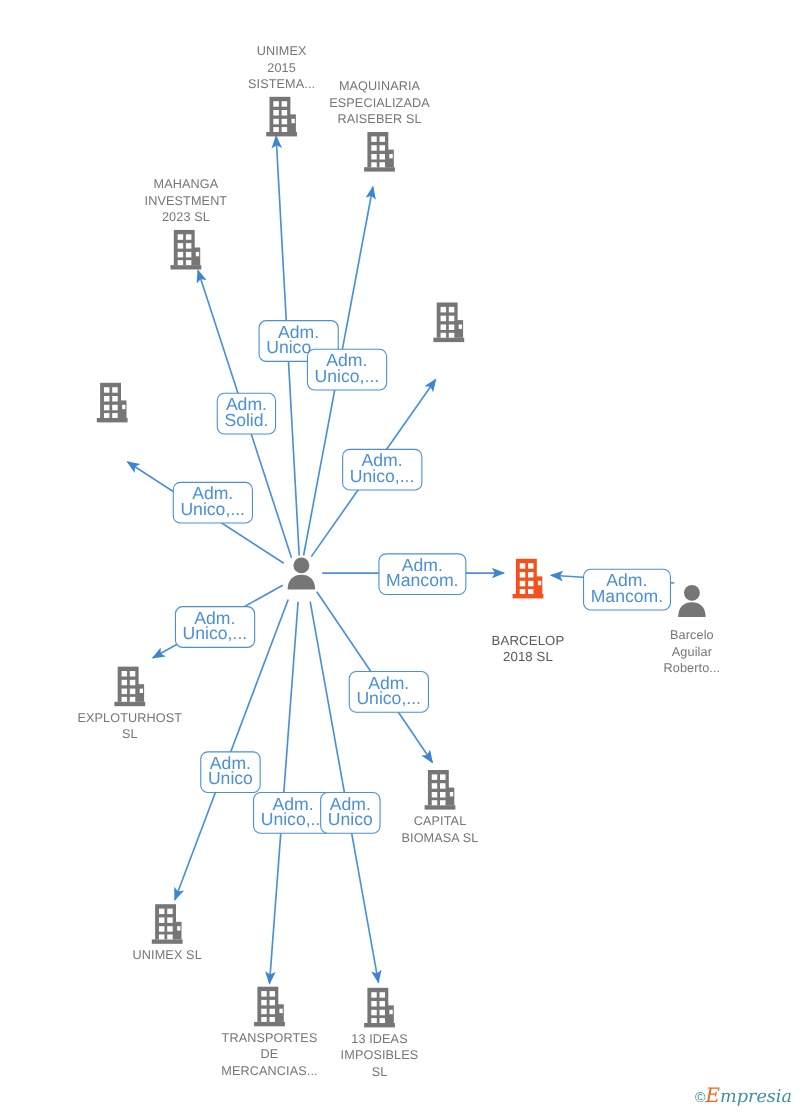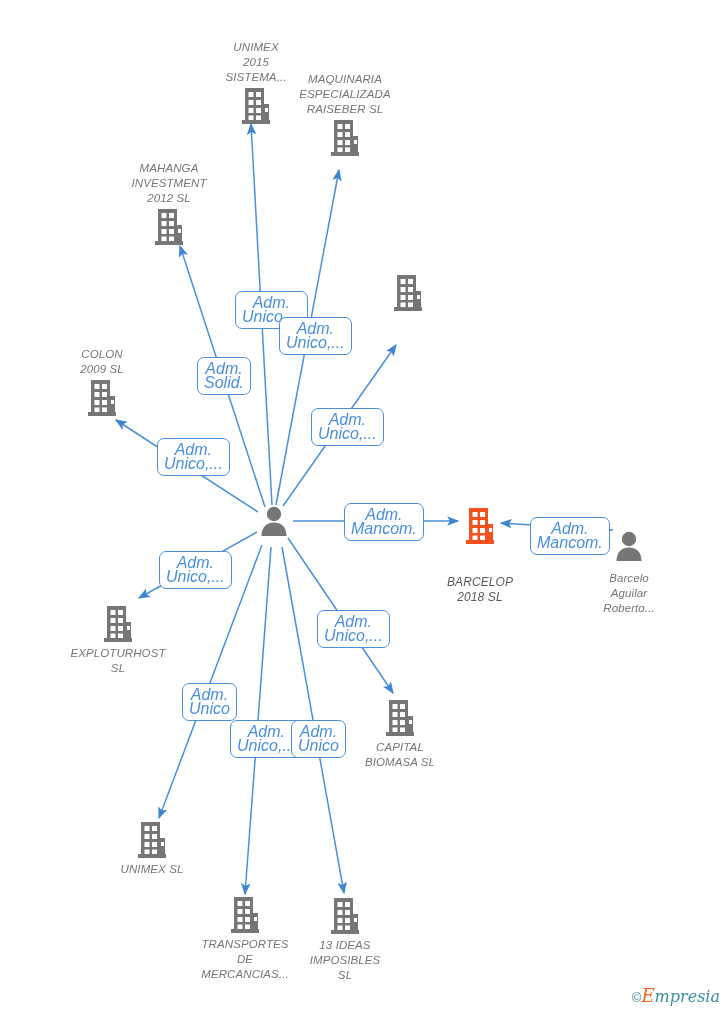--- a/index.html
+++ b/index.html
@@ -12,21 +12,20 @@
     height: 1015px;
     position: relative;
     overflow: hidden;
     font-family: "Liberation Sans", sans-serif;
   }
   #graph {
     position: absolute;
     left: 0; top: 0;
     width: 728px;
     height: 1015px;
-    font-style: italic;
   }
   svg.edges {
     position: absolute;
     left: 0; top: 0;
     width: 728px;
     height: 1015px;
     pointer-events: none;
   }
   .node {
     position: absolute;
@@ -139,21 +138,21 @@
             <rect x="7.5" y="21" width="5" height="5" fill="#ffffff"></rect>
             <rect x="15" y="21" width="5" height="5" fill="#ffffff"></rect>
             <rect x="7.5" y="28.5" width="5" height="4.5" fill="#ffffff"></rect>
             <rect x="15" y="28.5" width="5" height="4.5" fill="#ffffff"></rect>
             <rect x="24" y="21" width="3" height="4" fill="#ffffff"></rect>
           </svg></span>
       </div>
       <div class="node label-top" style="left: 169px; top: 161px;">
         <span class="label">MAHANGA
 INVESTMENT
-2012  SL</span>
+2023  SL</span>
         <span class="icon-wrap"><svg width="30" height="38" viewBox="0 0 30 38" aria-hidden="true">
             <rect x="4" y="1" width="19" height="32" fill="#767676"></rect>
             <rect x="22" y="17" width="6" height="16" fill="#767676"></rect>
             <rect x="1" y="33" width="28" height="4" fill="#767676"></rect>
             <rect x="7.5" y="5" width="5" height="5" fill="#ffffff"></rect>
             <rect x="15" y="5" width="5" height="5" fill="#ffffff"></rect>
             <rect x="7.5" y="13" width="5" height="5" fill="#ffffff"></rect>
             <rect x="15" y="13" width="5" height="5" fill="#ffffff"></rect>
             <rect x="7.5" y="21" width="5" height="5" fill="#ffffff"></rect>
             <rect x="15" y="21" width="5" height="5" fill="#ffffff"></rect>
@@ -172,22 +171,20 @@
             <rect x="7.5" y="13" width="5" height="5" fill="#ffffff"></rect>
             <rect x="15" y="13" width="5" height="5" fill="#ffffff"></rect>
             <rect x="7.5" y="21" width="5" height="5" fill="#ffffff"></rect>
             <rect x="15" y="21" width="5" height="5" fill="#ffffff"></rect>
             <rect x="7.5" y="28.5" width="5" height="4.5" fill="#ffffff"></rect>
             <rect x="15" y="28.5" width="5" height="4.5" fill="#ffffff"></rect>
             <rect x="24" y="21" width="3" height="4" fill="#ffffff"></rect>
           </svg></span>
       </div>
       <div class="node label-top" style="left: 102px; top: 347px;">
-        <span class="label">COLON
-2009 SL</span>
         <span class="icon-wrap"><svg width="30" height="38" viewBox="0 0 30 38" aria-hidden="true">
             <rect x="4" y="1" width="19" height="32" fill="#767676"></rect>
             <rect x="22" y="17" width="6" height="16" fill="#767676"></rect>
             <rect x="1" y="33" width="28" height="4" fill="#767676"></rect>
             <rect x="7.5" y="5" width="5" height="5" fill="#ffffff"></rect>
             <rect x="15" y="5" width="5" height="5" fill="#ffffff"></rect>
             <rect x="7.5" y="13" width="5" height="5" fill="#ffffff"></rect>
             <rect x="15" y="13" width="5" height="5" fill="#ffffff"></rect>
             <rect x="7.5" y="21" width="5" height="5" fill="#ffffff"></rect>
             <rect x="15" y="21" width="5" height="5" fill="#ffffff"></rect>

